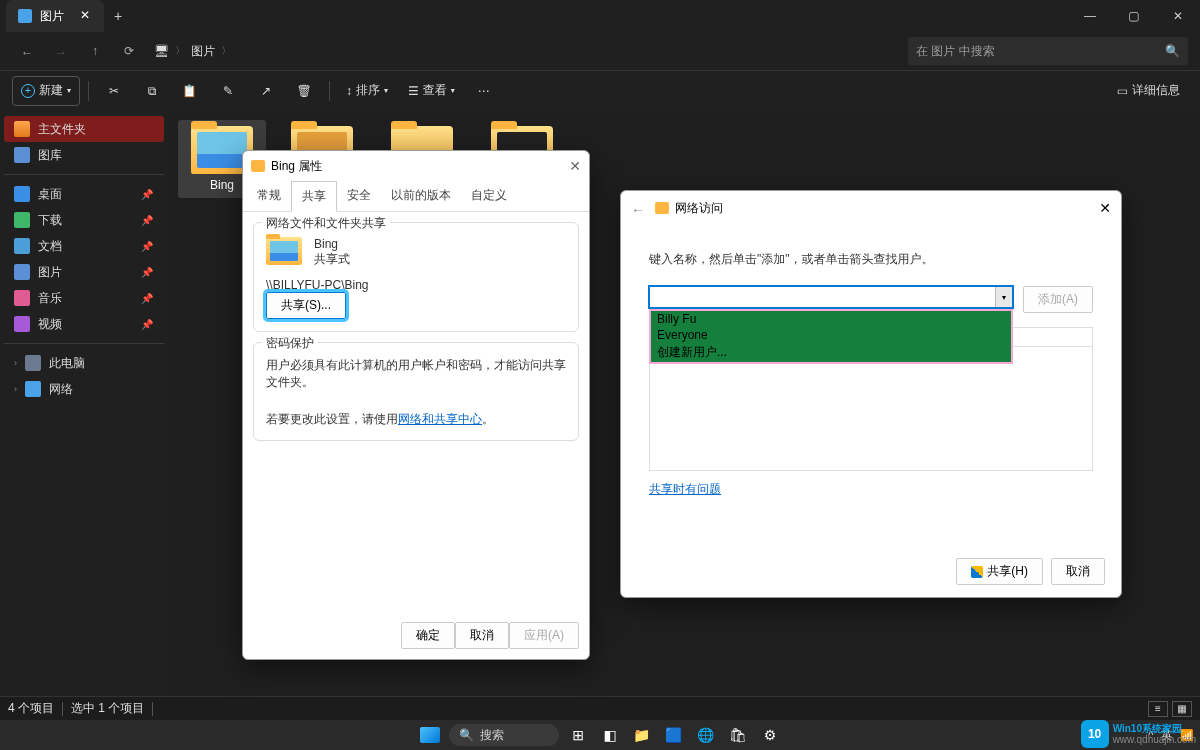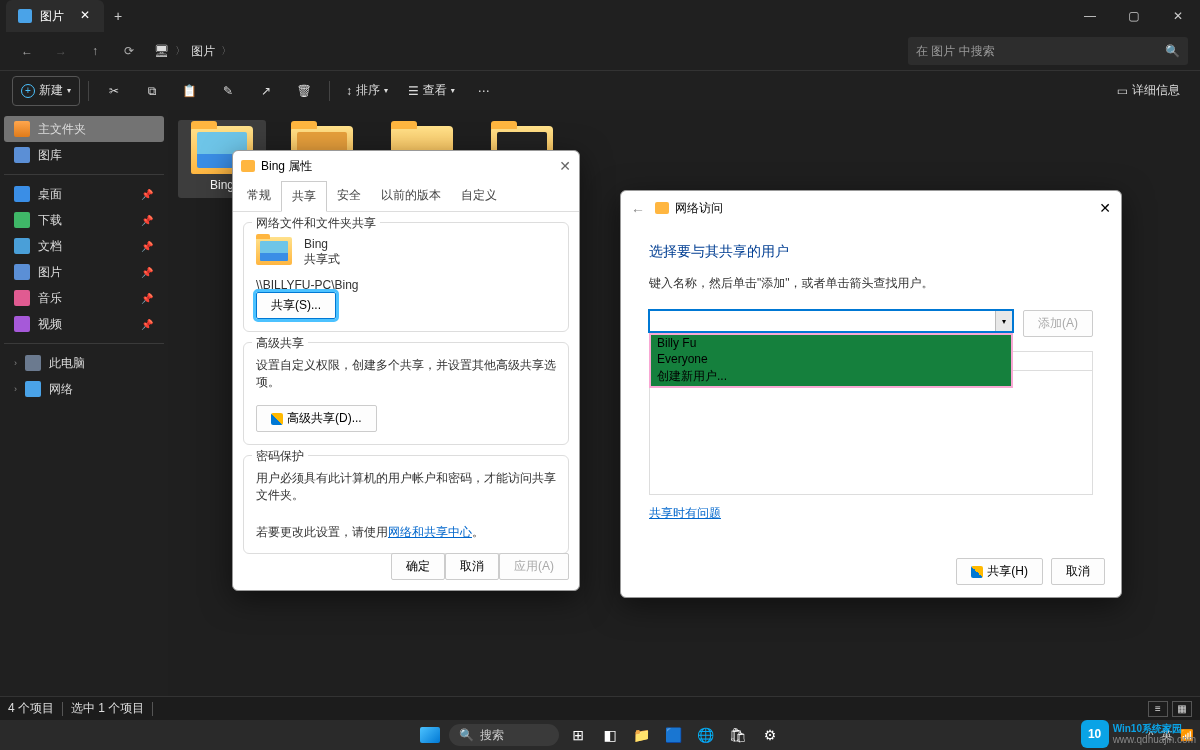--- a/index.html
+++ b/index.html
@@ -28,21 +28,21 @@
 .tbtn.icon { width: 34px; justify-content: center; padding: 0; }
 .tdiv { width: 1px; height: 20px; background: #444; margin: 0 4px; }
 .tbrt { margin-left: auto; }
 .new-btn { border: 1px solid #555; border-radius: 4px; padding: 0 8px; }
 .new-plus { width: 14px; height: 14px; border-radius: 50%; border: 1px solid #4cc2ff; color: #4cc2ff; display: flex; align-items: center; justify-content: center; font-size: 10px; line-height: 1; }
 
 
 .content { display: flex; height: 616px; }
 .sidebar { width: 168px; background: #202020; padding: 6px 4px; overflow: hidden; }
 .sbitem { display: flex; align-items: center; height: 26px; padding: 0 10px; gap: 8px; color: #ddd; border-radius: 3px; cursor: pointer; }
-.sbitem.active { background: #737373; gap: 8px; }
+.sbitem.active { background: #7f1d1d; gap: 8px; }
 .sbitem .ico { width: 16px; height: 16px; display: flex; align-items: center; justify-content: center; font-size: 12px; }
 .sbitem .pin { margin-left: auto; color: #666; font-size: 10px; }
 .sbsep { height: 1px; background: #3a3a3a; margin: 6px 0; }
 .ico-home { background: linear-gradient(#ffa64d, #e07b1a); border-radius: 2px; }
 .ico-gallery { background: #5b8fd6; border-radius: 2px; }
 .ico-desktop { background: #3a8ee6; border-radius: 2px; }
 .ico-download { background: #3fb768; border-radius: 2px; }
 .ico-docs { background: #4a9fd8; border-radius: 2px; }
 .ico-music { background: #e05b91; border-radius: 2px; }
 .ico-video { background: #a659d9; border-radius: 2px; }
@@ -71,21 +71,21 @@
 .taskbar { position: absolute; bottom: 0; left: 0; right: 0; height: 30px; background: #2a2a2a; display: flex; align-items: center; justify-content: center; gap: 6px; }
 .taskbar .tbi { width: 26px; height: 22px; display: flex; align-items: center; justify-content: center; font-size: 14px; cursor: pointer; }
 .tb-search { background: #3a3a3a; height: 22px; border-radius: 11px; display: flex; align-items: center; padding: 0 10px; gap: 6px; color: #ccc; width: 110px; }
 .tb-tray { position: absolute; right: 6px; display: flex; align-items: center; gap: 8px; color: #ddd; font-size: 11px; }
 .start { background: linear-gradient(135deg, #4cc2ff, #0078d4); width: 20px; height: 16px; border-radius: 2px; }
 
 
 .dialog { position: absolute; background: #fff; border: 1px solid #999; border-radius: 6px; box-shadow: 0 8px 30px rgba(0,0,0,0.5); color: #000; }
 
 
-.propdlg { left: 232px; top: 150px; width: 348px; height: 441px; }
+.propdlg { left: 242px; top: 150px; width: 348px; height: 510px; }
 .propdlg .dlghdr { height: 30px; display: flex; align-items: center; padding: 0 8px; font-size: 12px; }
 .propdlg .dlgclose { margin-left: auto; cursor: pointer; font-size: 14px; color: #666; }
 .propdlg .tabs { display: flex; border-bottom: 1px solid #ddd; padding: 0 4px; font-size: 12px; }
 .propdlg .tabb { padding: 6px 10px; cursor: pointer; color: #444; }
 .propdlg .tabb.active { border: 1px solid #ccc; border-bottom: 1px solid #fff; margin-bottom: -1px; background: #fff; }
 .propdlg .section { margin: 10px; border: 1px solid #ddd; border-radius: 6px; padding: 14px 12px 12px; position: relative; font-size: 12px; color: #333; }
 .propdlg .section .legend { position: absolute; top: -8px; left: 8px; background: #fff; padding: 0 4px; font-size: 12px; }
 .propdlg .folder-sm { width: 36px; height: 28px; background: linear-gradient(#ffe18b, #ffb640); border-radius: 2px; display: inline-block; vertical-align: top; margin-right: 8px; position: relative; }
 .propdlg .folder-sm::before { content: ""; position: absolute; top: -3px; left: 0; width: 14px; height: 5px; background: #ffb640; border-radius: 2px 2px 0 0; }
 .propdlg .folder-sm .t { position: absolute; inset: 4px; background: linear-gradient(#6ec5e8 60%, #3a8ee6 60%); border-radius: 1px; }
@@ -321,25 +321,20 @@
         </span>
       <div>
         <div>Bing</div>
         <div>共享式</div>
       </div>
     </div>
     <div style="">\\BILLYFU-PC\Bing</div>
     <button class="winbtn highlight-btn">共享(S)...</button>
   </div>
 
-  <div class="section">
-    <span class="legend">高级共享</span>
-    <div style="margin-bottom:14px">设置自定义权限，创建多个共享，并设置其他高级共享选项。</div>
-    <button class="winbtn"><span class="shield"></span><span>高级共享(D)...</span></button>
-  </div>
 
   <div class="section">
     <span class="legend">密码保护</span>
     <div style="margin-bottom:20px">用户必须具有此计算机的用户帐户和密码，才能访问共享文件夹。</div>
     <div><span>若要更改此设置，请使用</span><span class="link">网络和共享中心</span>。</div>
   </div>
 
   <div class="dlgbtns">
     <button class="winbtn">确定</button>
     <button class="winbtn">取消</button>
@@ -350,21 +345,20 @@
 <div class="dialog netdlg">
   <div class="hdr">
     <span class="back">←</span>
     <div class="title">
       <span style="width:14px;height:12px;background:#ffb640;border-radius:2px"></span>
       <span>网络访问</span>
     </div>
     <span class="close">✕</span>
   </div>
   <div class="body">
-    <h3>选择要与其共享的用户</h3>
     <div class="descr">键入名称，然后单击"添加"，或者单击箭头查找用户。</div>
     <div class="combo">
       <div class="combo-input">
         <input type="text" style="">
         <span class="combo-dd">▾</span>
         <div class="dropdown">
           <div class="opt">Billy Fu</div>
           <div class="opt">Everyone</div>
           <div class="opt">创建新用户...</div>
         </div>

